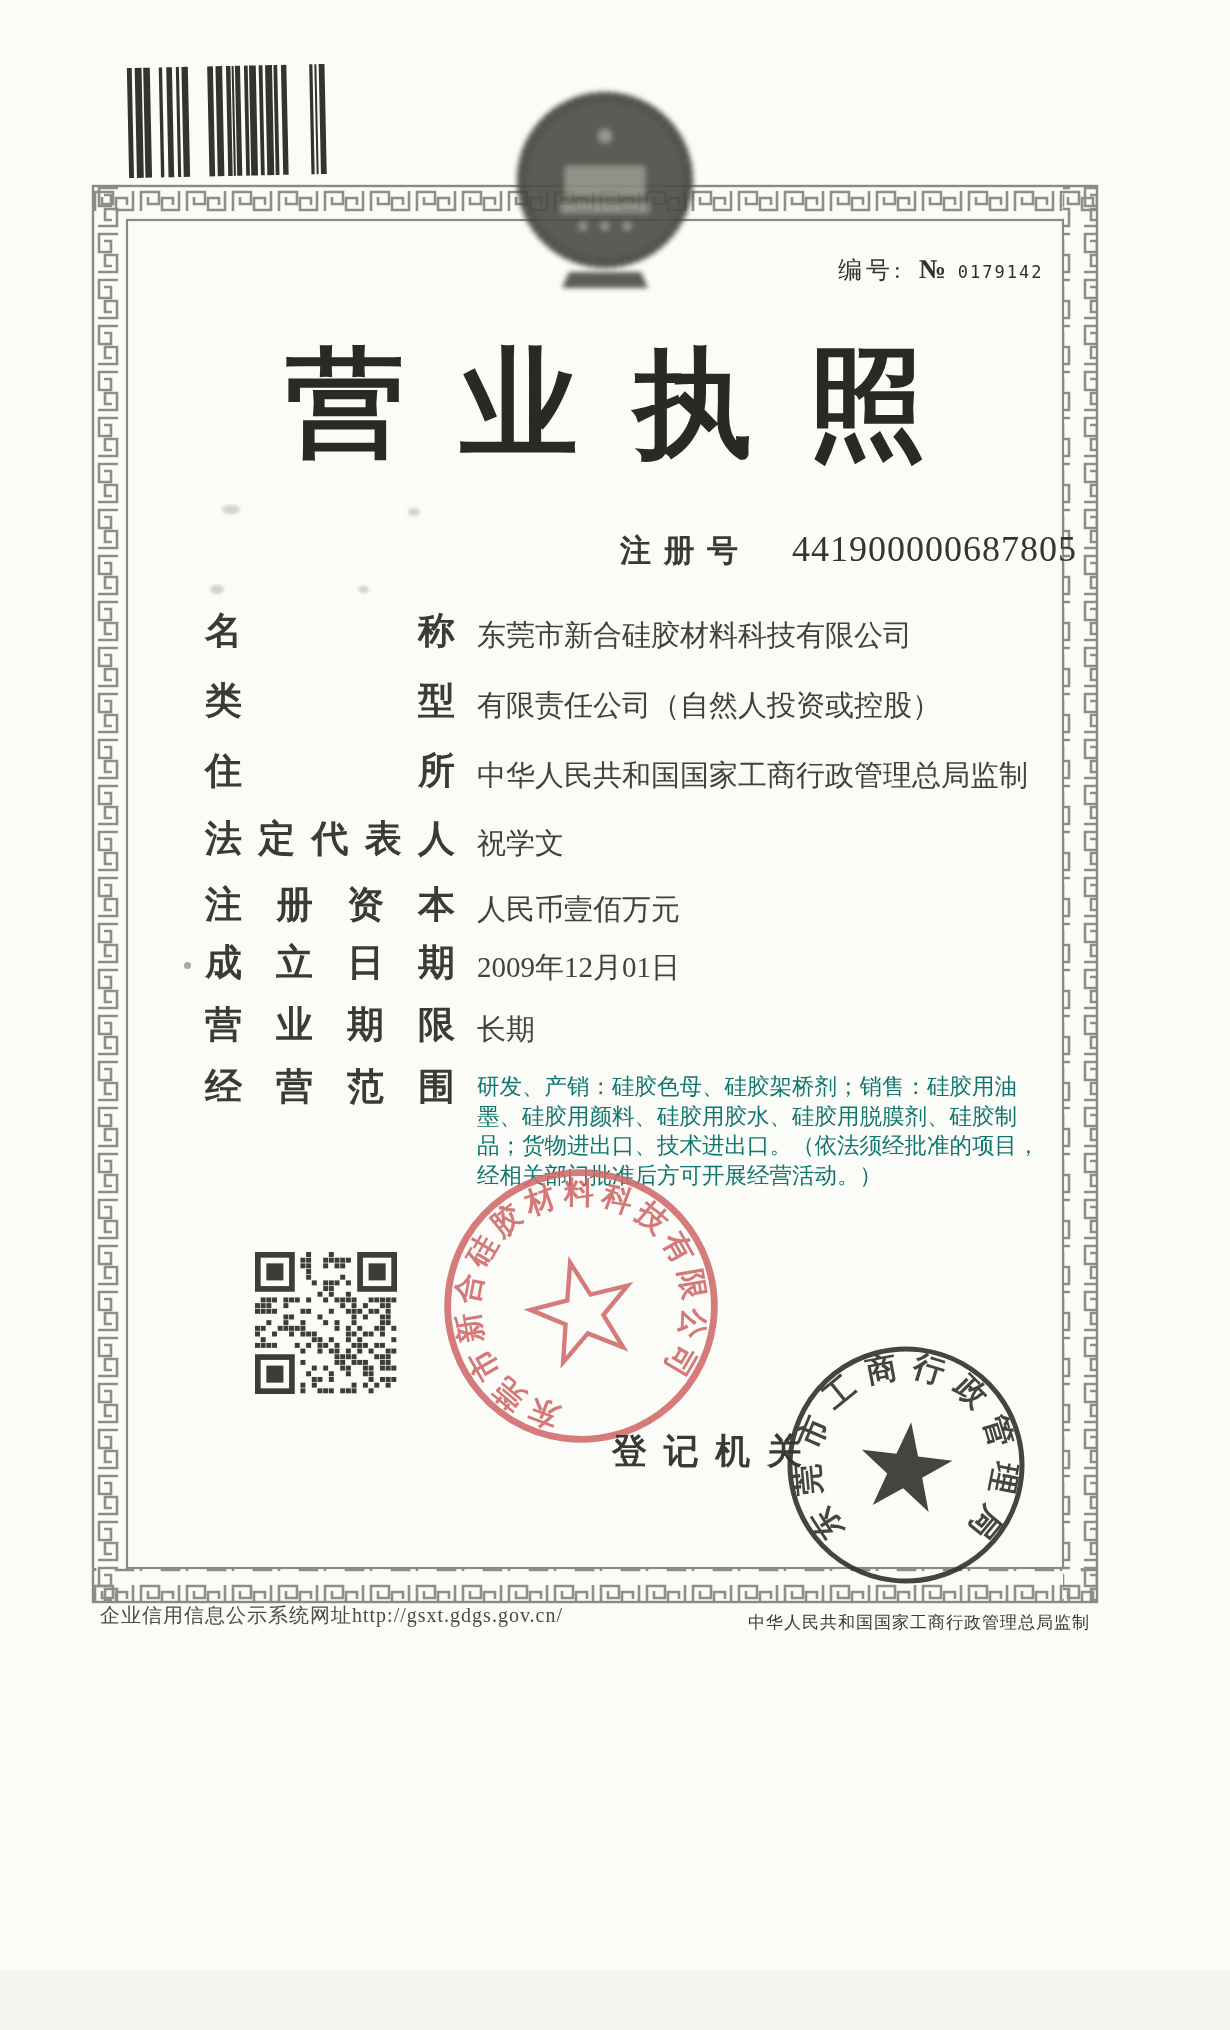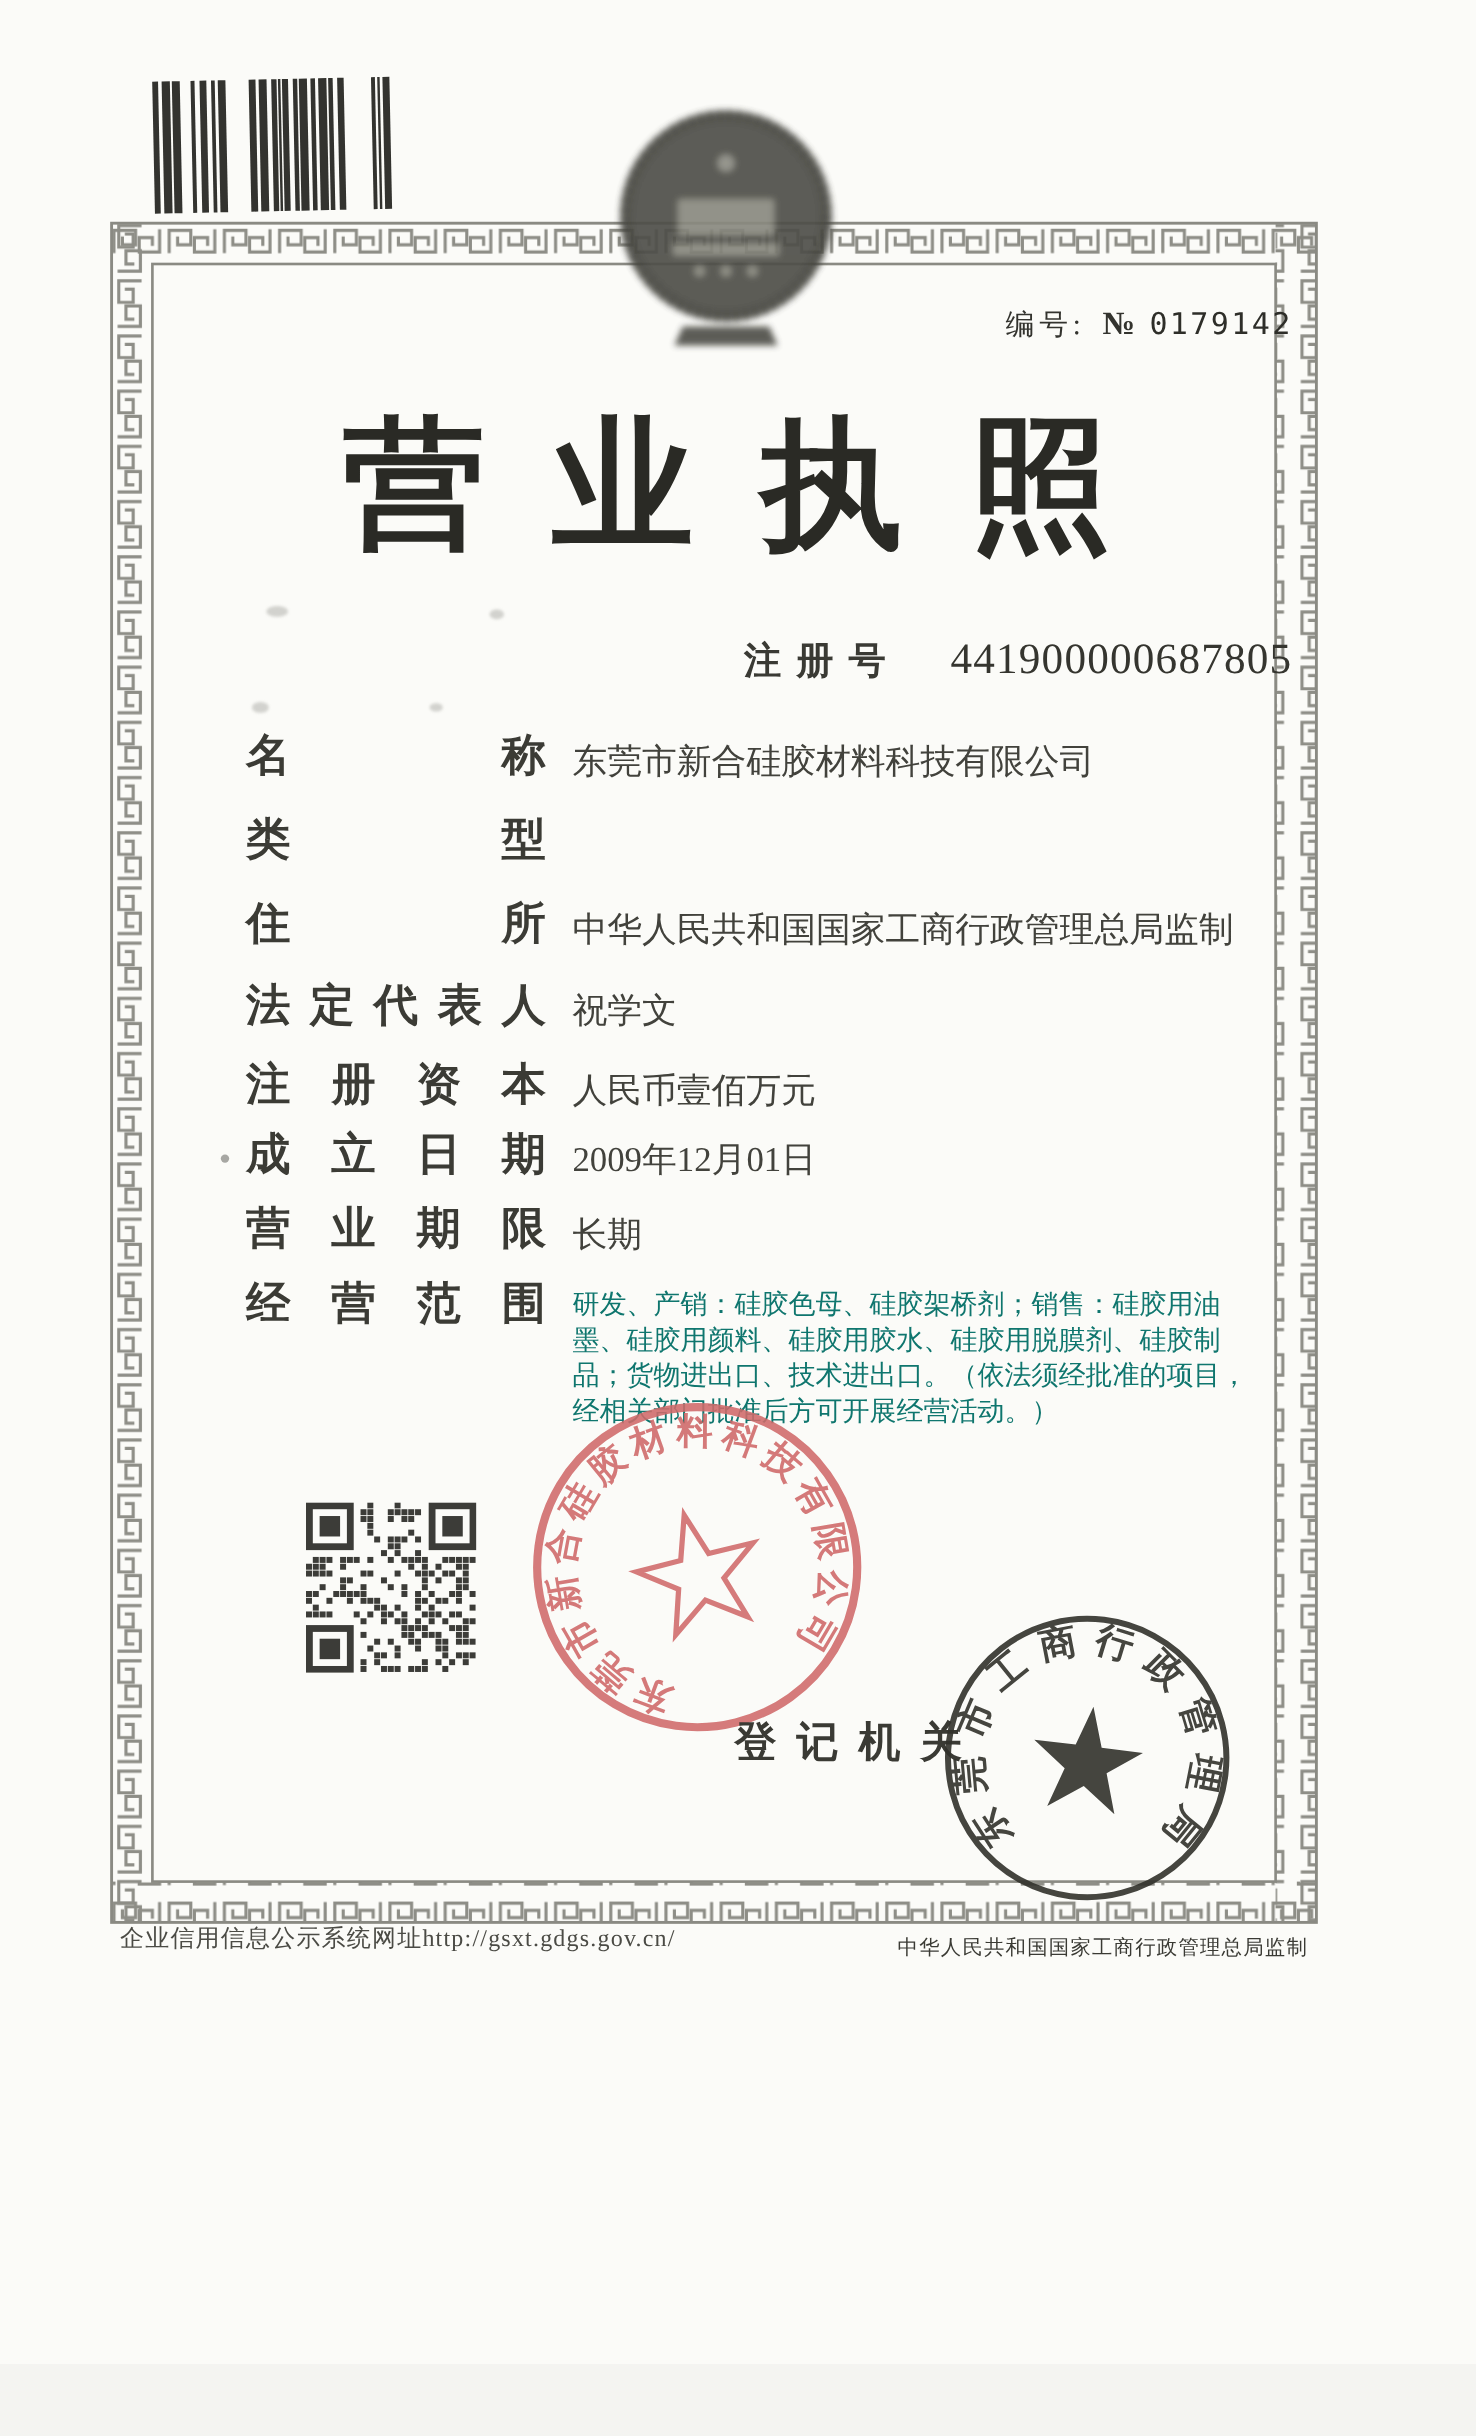--- a/index.html
+++ b/index.html
@@ -10,21 +10,21 @@
   .frame{position:absolute;left:91px;top:184px;}
 
   
   .barcode{position:absolute;left:126px;top:64px;transform:rotate(-1.2deg);}
   .emblem{position:absolute;left:503px;top:76px;}
 
   
   .serial{position:absolute;left:838px;top:254px;display:flex;align-items:baseline;color:#33332e;}
   .serial .lab{font-size:24px;letter-spacing:4px;}
   .serial .nomark{font-size:27px;font-weight:bold;margin-left:14px;}
-  .serial .num{font-family:"DejaVu Sans Mono",monospace;font-size:25px;letter-spacing:2px;margin-left:12px;color:#2e2e29;}
+  .serial .num{font-family:"DejaVu Sans Mono",monospace;font-size:17px;letter-spacing:2px;margin-left:12px;color:#2e2e29;}
 
   
   .title{position:absolute;left:286px;top:346px;width:640px;font-size:118px;font-weight:900;color:#2a2a25;line-height:1;}
   .just{display:flex;justify-content:space-between;}
 
   
   .regline{position:absolute;left:620px;top:528px;display:flex;align-items:baseline;color:#3a3a34;}
   .reg-label{width:118px;font-size:31px;font-weight:600;}
   .reg-num{margin-left:54px;font-size:36px;letter-spacing:1px;color:#35352f;}
 
@@ -149,20 +149,21 @@
         <span>名</span>
         <span>称</span>
       </div>
     <div class="fvalue">东莞市新合硅胶材料科技有限公司</div>
   </div>
   <div class="row" style="top:682px">
     <div class="flabel just">
         <span>类</span>
         <span>型</span>
       </div>
+    <div class="fvalue">有限责任公司（自然人投资或控股）</div>
   </div>
   <div class="row" style="top:752px">
     <div class="flabel just">
         <span>住</span>
         <span>所</span>
       </div>
     <div class="fvalue">中华人民共和国国家工商行政管理总局监制</div>
   </div>
   <div class="row" style="top:820px">
     <div class="flabel just">

